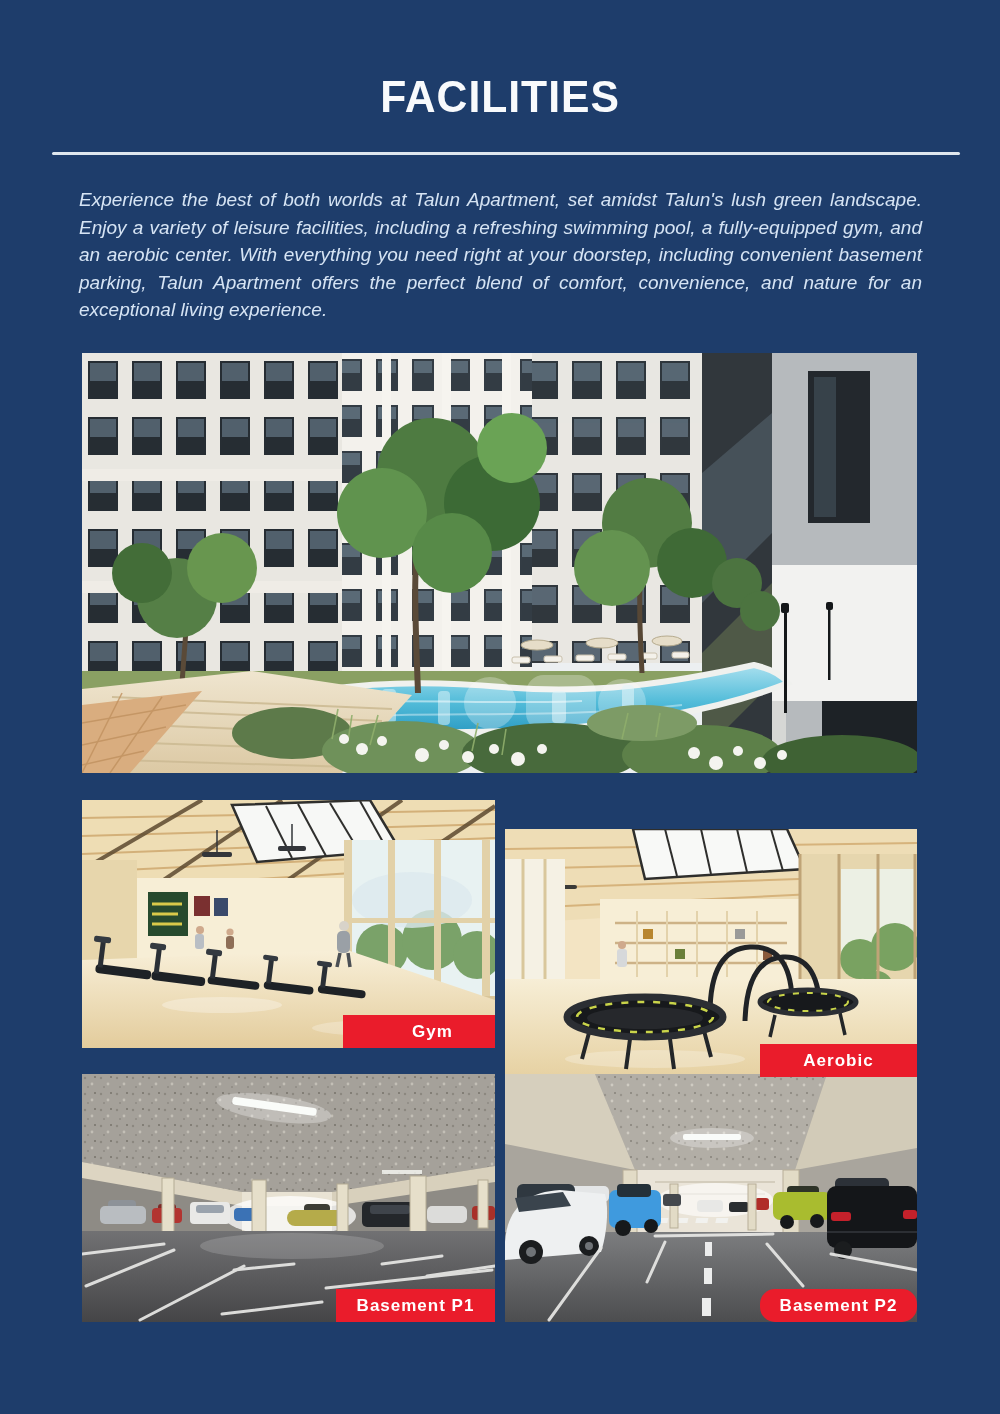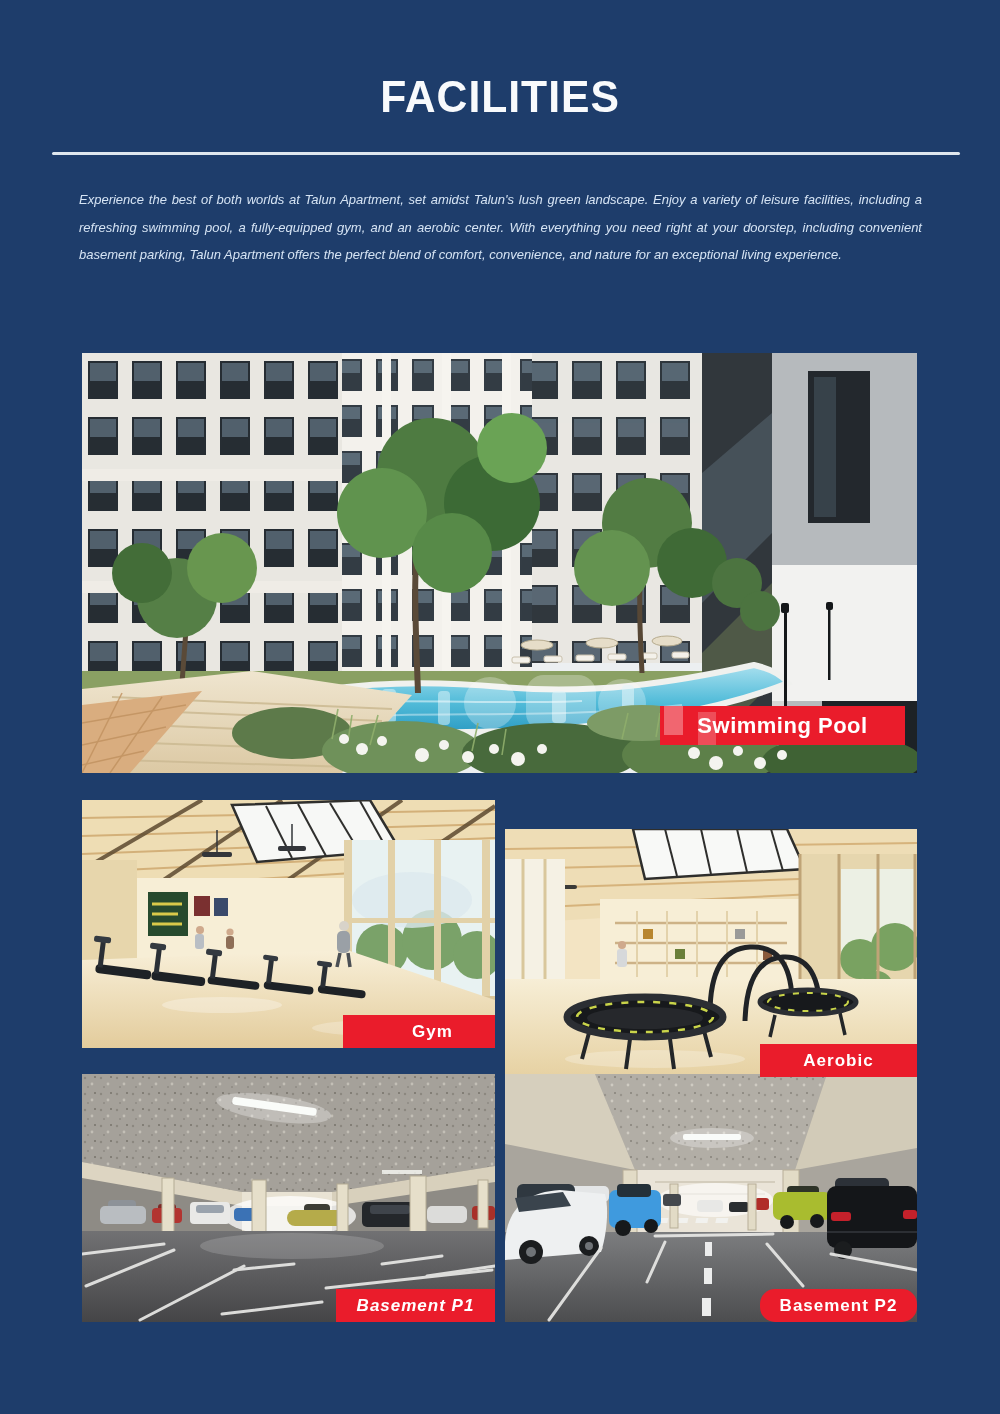--- a/index.html
+++ b/index.html
@@ -23,32 +23,32 @@
     font-size:44px;font-weight:700;letter-spacing:1px;
     color:var(--title-text);
     transform:scaleX(.97);
   }
   .title-divider{
     position:absolute;top:152px;left:52px;width:908px;height:3px;
     background:var(--divider);border-radius:2px;
   }
   .intro{
     position:absolute;top:186px;left:79px;width:843px;
-    font-style:italic;font-size:13px;line-height:27.5px;
+    font-style:italic;font-size:19px;line-height:27.5px;
     color:var(--body-text);
     text-align:justify;
   }
   .photo{
     position:absolute;overflow:hidden;background:#8e8b85;
   }
   .photo svg{position:absolute;inset:0;width:100%;height:100%;display:block;}
   #photo-pool{left:82px;top:353px;width:835px;height:420px;}
   #photo-gym{left:82px;top:800px;width:413px;height:248px;}
   #photo-aerobic{left:505px;top:800px;width:412px;height:248px;margin-top:29px;}
-  #photo-p1{left:82px;top:1074px;width:413px;height:248px;font-style:italic;}
+  #photo-p1{left:82px;top:1074px;width:413px;height:248px;}
   #photo-p2{left:505px;top:1074px;width:412px;height:248px;}
   .banner{
     position:absolute;background:var(--banner);color:#ffffff;
     display:flex;align-items:center;justify-content:center;
     font-weight:700;letter-spacing:1px;
     z-index:5;
   }
   .banner-pool{right:12px;bottom:28px;width:245px;height:39px;font-size:22px;letter-spacing:.5px;}
   .banner-sm{right:0;bottom:0;height:33px;font-size:17px;}
   .banner-gym{width:152px;padding-left:27px;}
@@ -220,25 +220,20 @@
             <circle cx="700" cy="402" r="5"></circle>
         </g>
       </g>
       <g fill="#15181a">
         <rect x="702" y="258" width="3" height="102"></rect>
         <rect x="699" y="250" width="8" height="10" rx="2"></rect>
         <rect x="746" y="255" width="2.5" height="72"></rect>
         <rect x="744" y="249" width="7" height="8" rx="2"></rect>
       </g>
     </svg>
-    <div class="banner banner-pool">
-      <span class="shade shade1"></span>
-      <span class="shade shade2"></span>
-      <span>Swimming Pool</span>
-    </div>
   </figure>
 
   <figure class="photo" id="photo-gym">
     <svg viewBox="0 0 413 248" preserveAspectRatio="none">
       <defs>
         <linearGradient id="g_floor" x1="0" y1="0" x2="0" y2="1">
           <stop offset="0" stop-color="#f8efd8"></stop>
             <stop offset="1" stop-color="#e3cc9c"></stop>
         </linearGradient>
       </defs>

